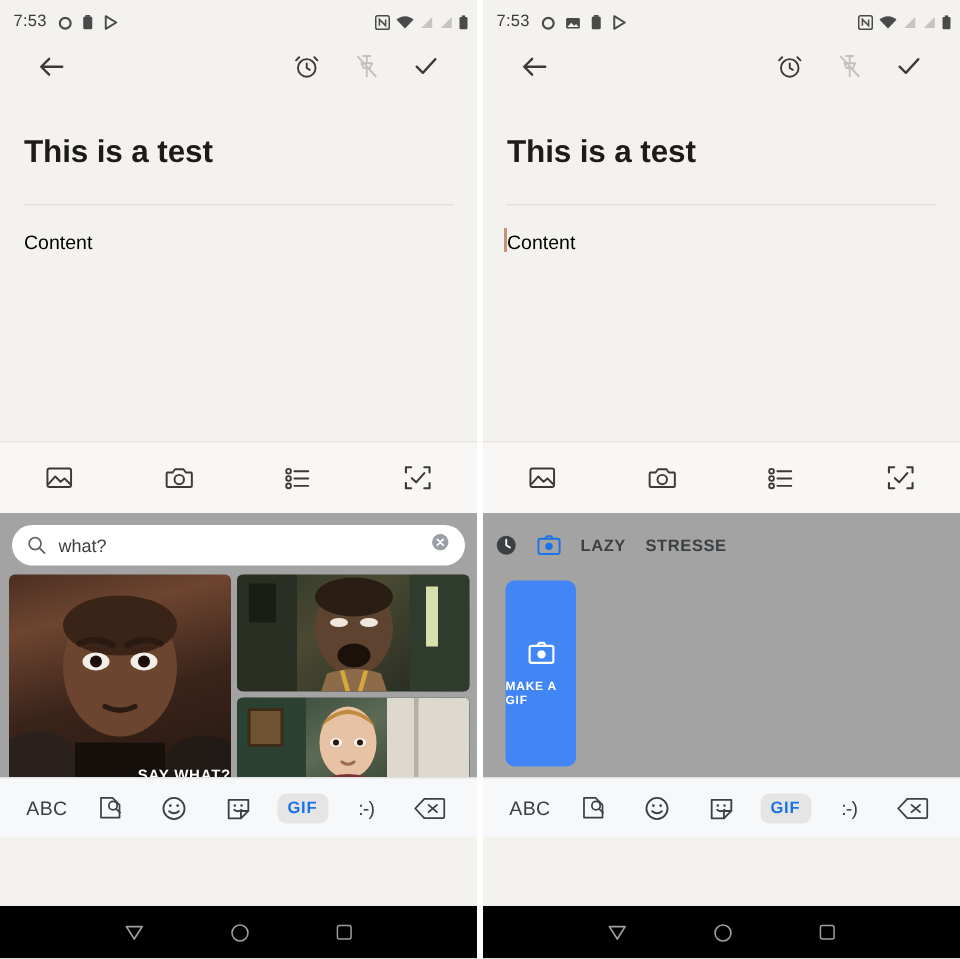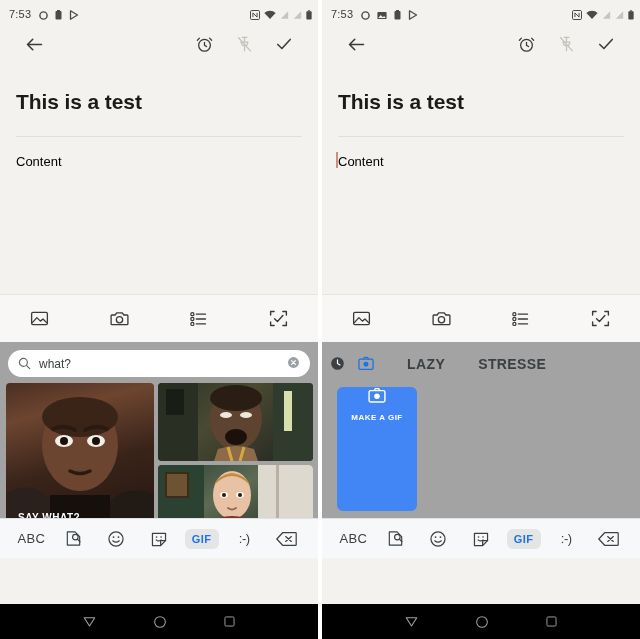--- a/index.html
+++ b/index.html
@@ -65,36 +65,36 @@
     display:flex; align-items:center; padding:0 10px; gap:8px;
     min-width:0;
   }
   .searchbox.narrow { flex:0 0 185px; }
   .search-text { font-size:12px; color:#3c4043; white-space:nowrap; overflow:hidden; }
   .search-text.ph { color:#9aa0a6; }
   .clear-btn { margin-left:auto; flex:0 0 auto; }
 
   .tabrow { display:flex; align-items:center; gap:13px; padding-right:0; overflow:hidden; }
   .tabitem { display:flex; flex-direction:column; align-items:center; justify-content:center; position:relative; height:27px; }
-  .tablabel { font-size:14px; font-weight:bold; color:#3c4043; letter-spacing:.4px; white-space:nowrap;margin-left:20px; }
+  .tablabel { font-size:11px; font-weight:bold; color:#3c4043; letter-spacing:.4px; white-space:nowrap; }
 
   
   .gifgrid { display:flex; gap:4px; padding:0 6px; }
   .gcol { display:flex; flex-direction:column; gap:4px; }
   .gtile { border-radius:4px; overflow:hidden; position:relative; }
   .gcap {
-    position:absolute; bottom:5px; left:12px; right:0; text-align:left;
+    position:absolute; bottom:5px; left:12px; right:0; text-align:right;
     color:#ffffff; font-size:10px; font-weight:bold; letter-spacing:.5px;
     text-shadow:0 1px 2px rgba(0,0,0,.8);
   }
 
   .makegif {
-    width:80px; height:124px; background:#4285f4; border-radius:6px;
+    width:47px; height:124px; background:#4285f4; border-radius:6px;
     margin:4px 0 14px 15px; display:flex; flex-direction:column;
-    align-items:center; justify-content:flex-start; gap:8px;
+    align-items:center; justify-content:center; gap:8px;
   }
   .makegif-label { font-size:8px; font-weight:bold; color:#fff; letter-spacing:.5px; }
 
   
   .kbbar {
     height:40px; background:#f7f8f9; border-top:1px solid #dfe1e3;
     display:flex; align-items:center; padding:0 10px;
   }
   .kb-item { flex:1; display:flex; align-items:flex-start; justify-content:center; }
   .kb-abc { font-size:13px; color:#3c4043; letter-spacing:.3px; }

